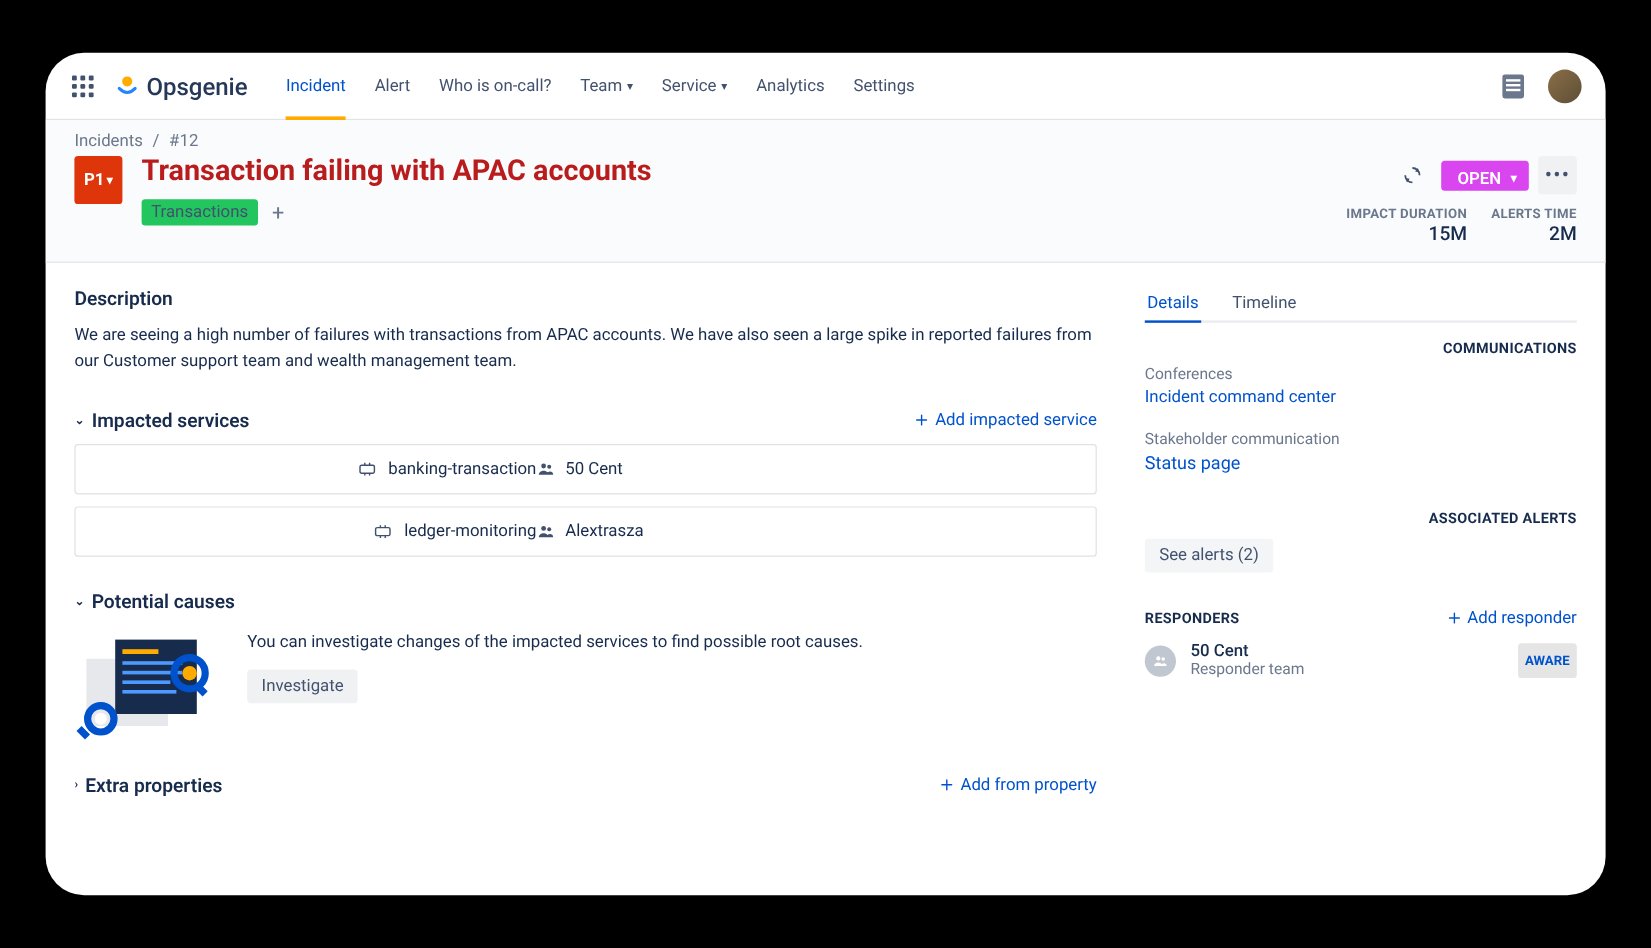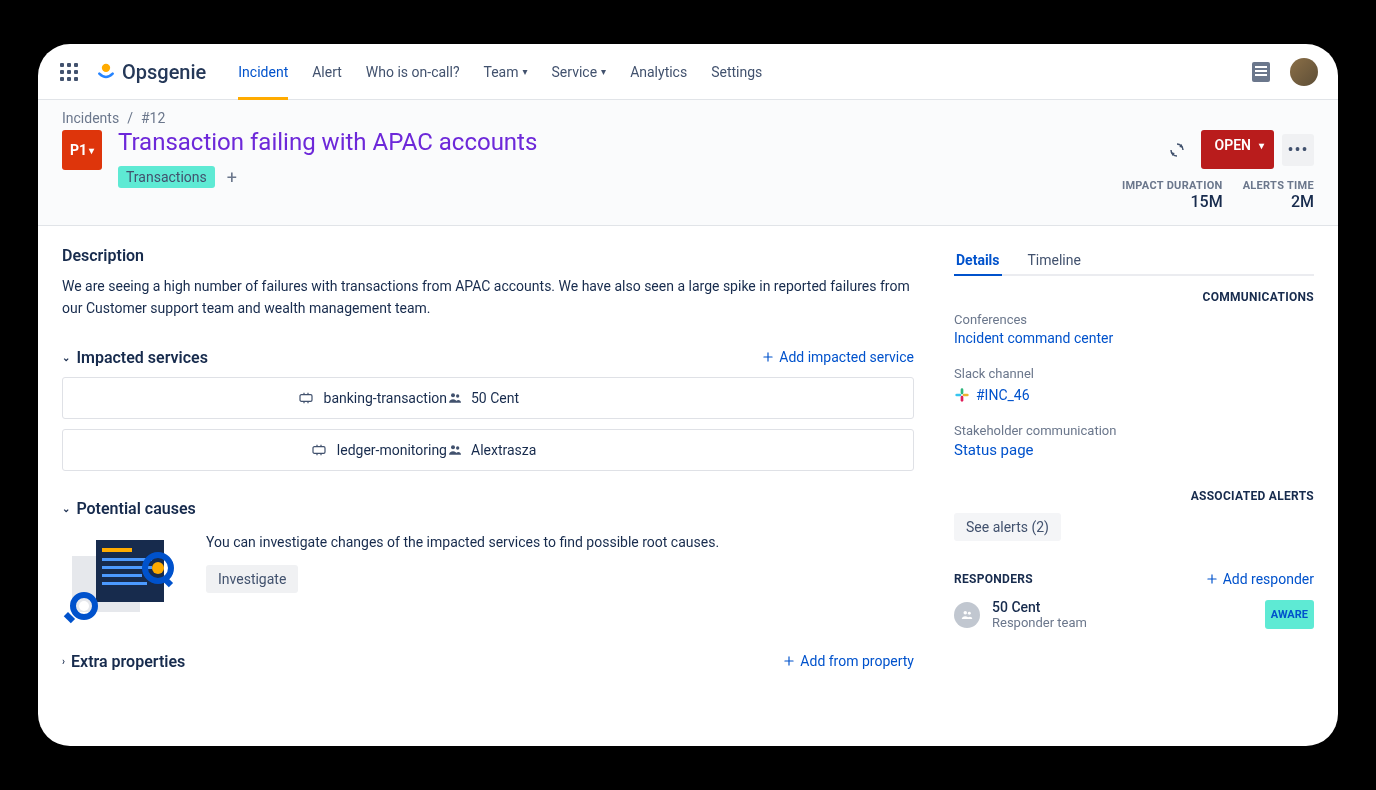--- a/index.html
+++ b/index.html
@@ -115,29 +115,29 @@
       margin-right: 16px;
       flex-shrink: 0;
     }
     .header-text {
       flex: 1;
     }
     .timestamp {
       font-size: 11px; color: #6B778C;
     }
     .incident-title {
-      font-size: 24px; font-weight: 400; color: #6d28d9;
+      font-size: 24px; font-weight: 700; color: #b91c1c;
       margin-top: -2px;
     }
     .tags-row {
       margin-top: 10px;
       display: flex; gap: 8px; align-items: center;
     }
     .tag {
-      background: #5eead4;
+      background: #22c55e;
       padding: 3px 8px;
       border-radius: 3px;
       font-size: 14px;
       color: #42526E;
       text-align: right;
     }
     .add-tag {
       color: #6B778C;
       font-size: 18px;
       padding: 0 4px;
@@ -147,25 +147,25 @@
       display: flex; flex-direction: column; align-items: flex-end; gap: 10px;
     }
     .actions-row { display: flex; gap: 8px; align-items: center; }
     .refresh-icon {
       width: 32px; height: 32px;
       display: flex; align-items: center; justify-content: center;
       color: #42526E;
       cursor: pointer;
     }
     .status-btn {
-      background: #b91c1c;
+      background: #d946ef;
       color: #fff;
       font-weight: 600;
       font-size: 14px;
-      padding: 7px 10px 16px 14px;
+      padding: 7px 10px 2px 14px;
       border-radius: 3px;
       display: flex; align-items: center; gap: 8px;
       cursor: pointer;
     }
     .more-btn {
       width: 32px; height: 32px;
       background: #F0F1F3;
       border-radius: 3px;
       display: flex; align-items: center; justify-content: center;
       color: #42526E;
@@ -254,21 +254,21 @@
       border-bottom: 2px solid #EBECF0;
       margin-bottom: 14px;
     }
     .tab {
       font-size: 14px; color: #42526E;
       padding: 6px 2px;
       cursor: pointer;
       margin-bottom: -2px;
     }
     .tab.active {
-      color: #0052CC; font-weight: 700;
+      color: #0052CC; font-weight: 400;
       border-bottom: 2px solid #0052CC;
     }
     .sb-section-label {
       font-size: 12px; font-weight: 700; color: #172B4D;
       letter-spacing: 0.3px;
       text-align: right;
     }
     .sb-sublabel {
       font-size: 13px; color: #6B778C;
       margin-top: 8px;
@@ -304,21 +304,21 @@
     .responder-avatar {
       width: 26px; height: 26px; border-radius: 50%;
       background: #C1C7D0;
       display: flex; align-items: center; justify-content: center;
       color: #fff;
     }
     .responder-info { flex: 1; }
     .responder-name { font-size: 14px; color: #172B4D; font-weight: 500; }
     .responder-role { font-size: 13px; color: #6B778C; }
     .aware-badge {
-      background: #5eead4;
+      background: #e5e5e5;
       color: #0052CC;
       font-size: 11px;
       font-weight: 700;
       padding: 8px 6px;
       border-radius: 3px;
     }
     .chevron { font-size: 10px; }
   </style>
 </head>
 <body>
@@ -526,32 +526,20 @@
     <div class="right-col">
       <div class="tabs">
         <div class="tab active">Details</div>
         <div class="tab">Timeline</div>
       </div>
 
       <div class="sb-section-label">COMMUNICATIONS</div>
       <div class="sb-sublabel">Conferences</div>
       <div class="sb-link">Incident command center</div>
 
-      <div class="sb-block">
-        <div class="sb-sublabel" style="margin-top:0">Slack channel</div>
-        <div class="slack-row">
-          <svg class="slack-icon" viewBox="0 0 24 24">
-            <rect x="10" y="2" width="4" height="9" rx="2" fill="#2EB67D"></rect>
-            <rect x="2" y="10" width="9" height="4" rx="2" fill="#36C5F0"></rect>
-            <rect x="13" y="10" width="9" height="4" rx="2" fill="#ECB22E"></rect>
-            <rect x="10" y="13" width="4" height="9" rx="2" fill="#E01E5A"></rect>
-          </svg>
-          <span class="sb-link" style="margin-top:0">#INC_46</span>
-        </div>
-      </div>
 
       <div class="sb-block">
         <div class="sb-sublabel" style="margin-top:0">Stakeholder communication</div>
         <div class="sb-link" style="font-size:15px">Status page</div>
       </div>
 
       <div class="sb-block" style="margin-top:30px">
         <div class="sb-section-label">ASSOCIATED ALERTS</div>
         <div class="see-alerts-btn">See alerts (2)</div>
       </div>

